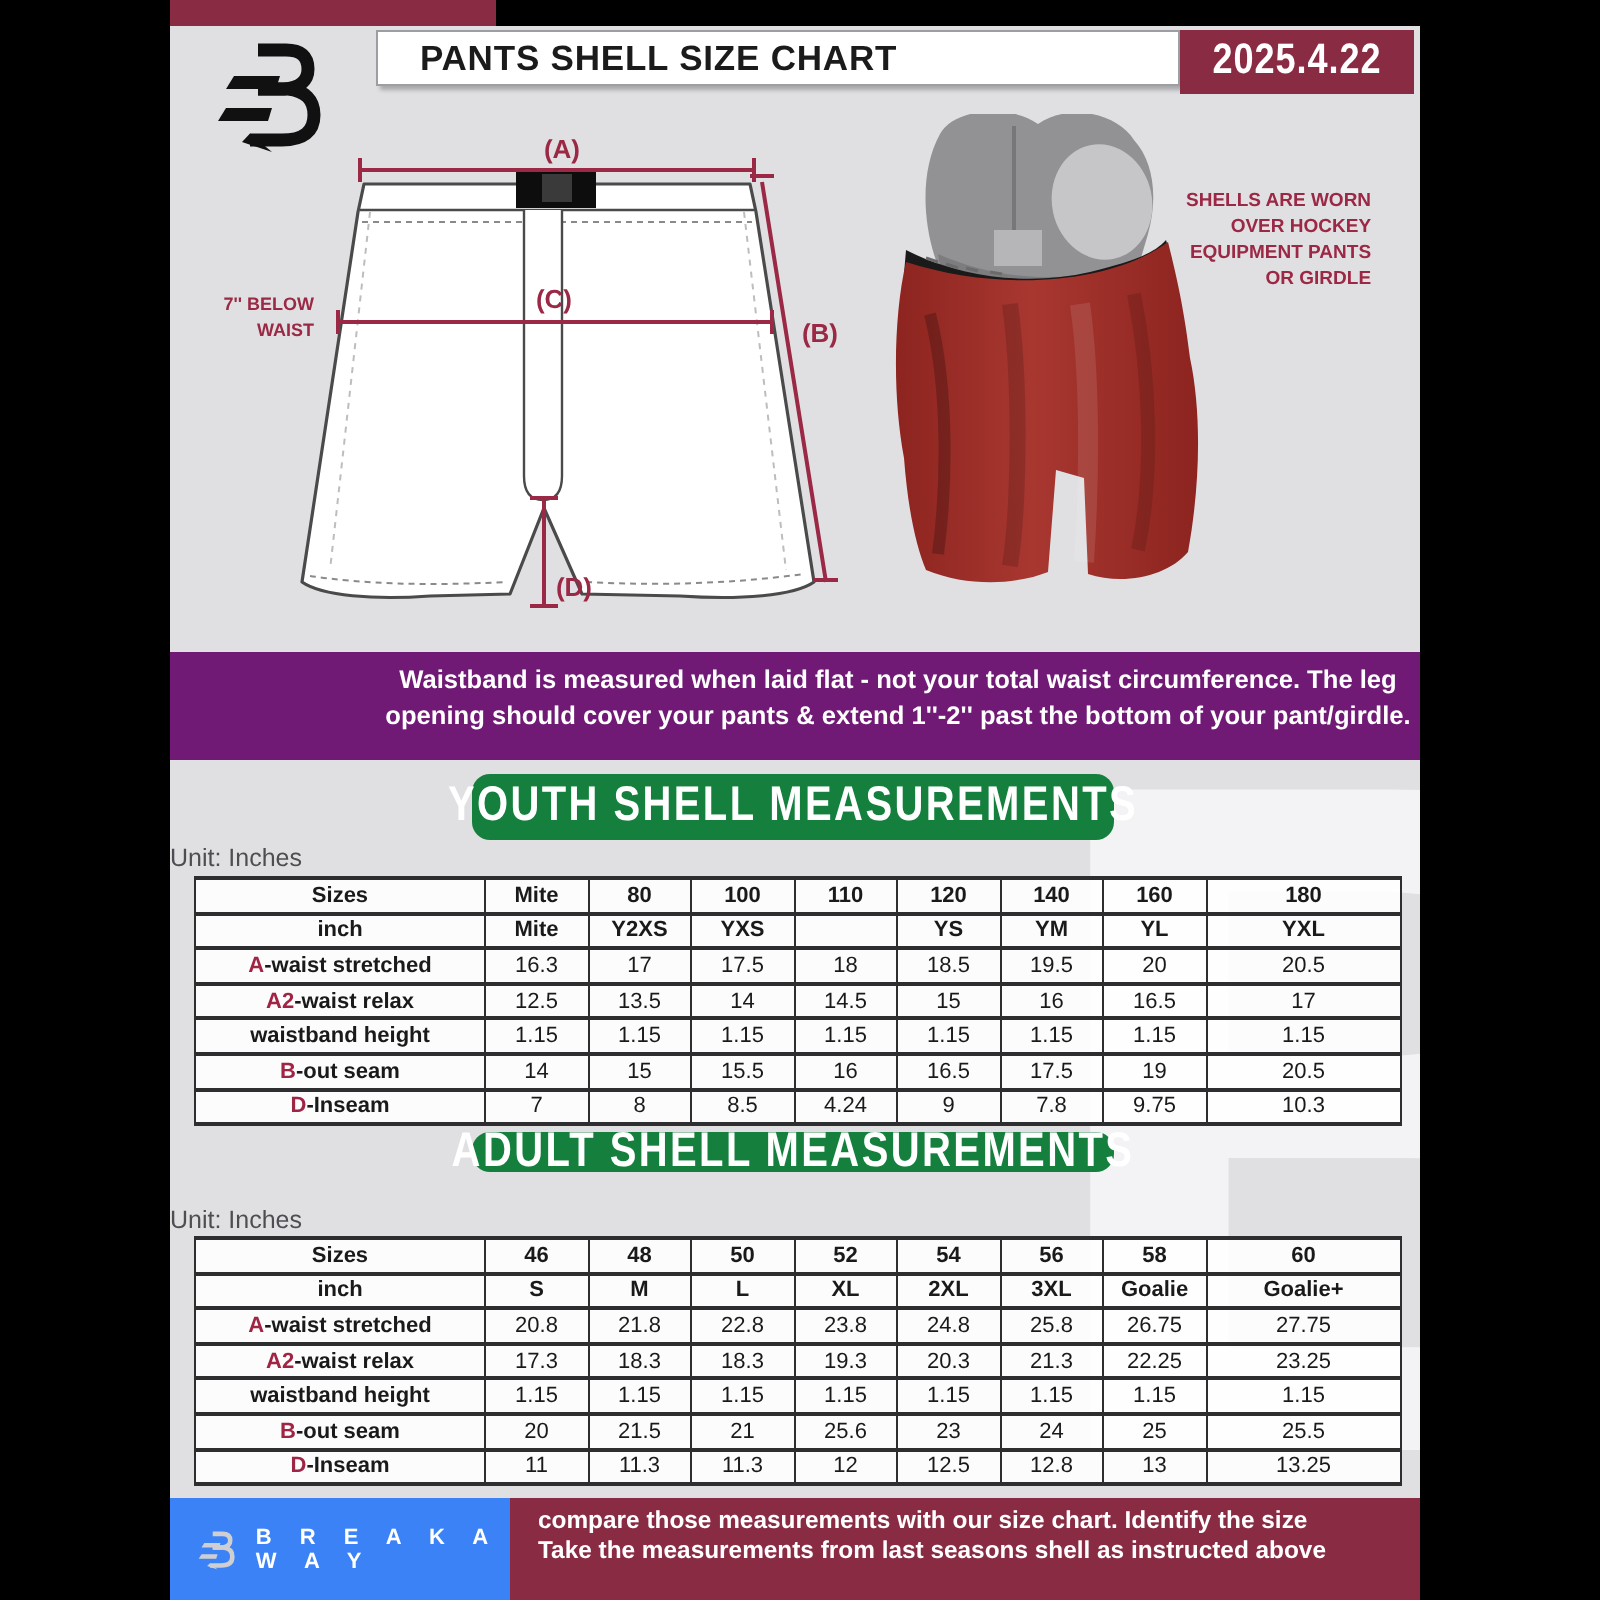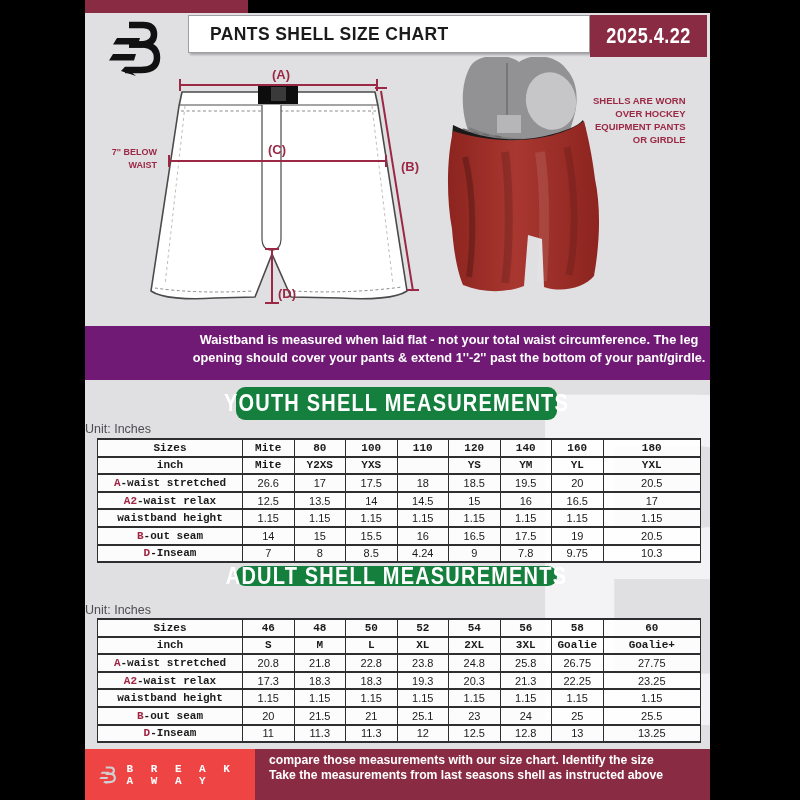--- a/index.html
+++ b/index.html
@@ -8,25 +8,25 @@
   .page  { position:absolute; left:85px; top:13px; width:625px; height:787px;
            background:#E0E0E3; overflow:hidden; }
   .accent-strip { position:absolute; left:85px; top:0; width:163px; height:13px; background:#8A2B44; }
 
   
   .watermark { position:absolute; left:428px; top:330px; font-size:480px; line-height:.9;
                font-weight:bold; color:#F3F3F6; z-index:1; pointer-events:none; user-select:none; }
 
   
   .logo-main { position:absolute; left:23px; top:6px; z-index:2; }
-  .title-bar { position:absolute; left:103px; top:2px; width:402px; height:38px; background:#fff;
+  .title-bar { position:absolute; left:103px; top:2px; width:402px; height:28px; background:#fff;
                border:1px solid #9E9EA2; box-shadow:2px 2px 2px rgba(0,0,0,.25);
                display:flex; align-items:center; box-sizing:border-box; z-index:2; }
   .title-text { font-size:17.5px; font-weight:bold; letter-spacing:.4px; color:#1B1B1B; padding-left:21px; }
-  .date-box { position:absolute; left:505px; top:2px; width:117px; height:42px; background:#8A2B44;
+  .date-box { position:absolute; left:505px; top:2px; width:117px; height:32px; background:#8A2B44;
               display:flex; align-items:center; justify-content:center; z-index:2; }
   .date-text { color:#fff; font-size:19px; font-weight:bold; letter-spacing:.5px; transform:scale(.95,1.12); }
 
   
   .diagram-svg { position:absolute; left:20px; top:47px; z-index:2; }
   .photo-svg   { position:absolute; left:360px; top:44px; z-index:2; }
   .photo-note  { position:absolute; left:508px; top:81px; z-index:2; color:#9B2844;
                  font-weight:bold; font-size:9.5px; line-height:13px;text-align:right; }
   .m-label { font-weight:bold; font-size:13px; fill:#9B2844; }
   .m-line  { stroke:#9B2844; stroke-width:2; fill:none; }
@@ -47,27 +47,27 @@
   .unit { position:absolute; left:0; width:625px; text-align:left; color:#4E4E52; font-size:12.5px; z-index:2; }
   #youth-unit { top:409px; } #adult-unit { top:590px; }
 
   
   .size-table { position:absolute; left:12px; width:603px; border-collapse:collapse; table-layout:fixed;
                 background:rgba(255,255,255,.88); z-index:2; }
   #youth-table { top:425px; } #adult-table { top:605px; }
   .size-table td { border:1px solid #2E2E30; border-top:2px solid #2E2E30; border-bottom:2px solid #2E2E30;
                    height:15.6px; font-size:11px; text-align:center; padding:0 2px; color:#1A1A1A;
                    white-space:nowrap; overflow:hidden; }
-  .size-table td.lbl, .size-table td.hdr { font-weight:bold;font-family:Liberation Mono, monospace; }
+  .size-table td.lbl, .size-table td.hdr { font-weight:bold; }
   .pfx { color:#A02443; }
   .c-lbl { width:145px; } .c-num { width:51.5px; } .c-last { width:97.5px; }
 
   
-  .footer-black { position:absolute; left:0; top:736px; width:170px; height:51px; background:#ef4444;
-                  display:flex; align-items:center; z-index:2;font-family:Liberation Mono, monospace; }
+  .footer-black { position:absolute; left:0; top:736px; width:170px; height:51px; background:#3b82f6;
+                  display:flex; align-items:center; z-index:2; }
   .brand-text { color:#fff; font-size:11px; font-weight:bold; letter-spacing:5.5px; margin-left:10px; }
   .footer-maroon { position:absolute; left:170px; top:736px; width:455px; height:51px; background:#8A2B44;
                    color:#fff; font-size:12.2px; line-height:15.4px; font-weight:bold;
                    padding:4px 0 0 14px; box-sizing:border-box; z-index:2; }
 </style>
 </head>
 <body>
 
 <div class="stage">
   <div class="accent-strip"></div>
@@ -191,21 +191,21 @@
             <td class="hdr">Y2XS</td>
             <td class="hdr">YXS</td>
             <td class="hdr"></td>
             <td class="hdr">YS</td>
             <td class="hdr">YM</td>
             <td class="hdr">YL</td>
             <td class="hdr">YXL</td>
           </tr>
           <tr>
             <td class="lbl"><span class="pfx">A</span>-waist stretched</td>
-            <td class="val">26.6</td>
+            <td class="val">16.3</td>
             <td class="val">17</td>
             <td class="val">17.5</td>
             <td class="val">18</td>
             <td class="val">18.5</td>
             <td class="val">19.5</td>
             <td class="val">20</td>
             <td class="val">20.5</td>
           </tr>
           <tr>
             <td class="lbl"><span class="pfx">A2</span>-waist relax</td>
@@ -324,21 +324,21 @@
             <td class="val">1.15</td>
             <td class="val">1.15</td>
             <td class="val">1.15</td>
             <td class="val">1.15</td>
           </tr>
           <tr>
             <td class="lbl"><span class="pfx">B</span>-out seam</td>
             <td class="val">20</td>
             <td class="val">21.5</td>
             <td class="val">21</td>
-            <td class="val">25.1</td>
+            <td class="val">25.6</td>
             <td class="val">23</td>
             <td class="val">24</td>
             <td class="val">25</td>
             <td class="val">25.5</td>
           </tr>
           <tr>
             <td class="lbl"><span class="pfx">D</span>-Inseam</td>
             <td class="val">11</td>
             <td class="val">11.3</td>
             <td class="val">11.3</td>

